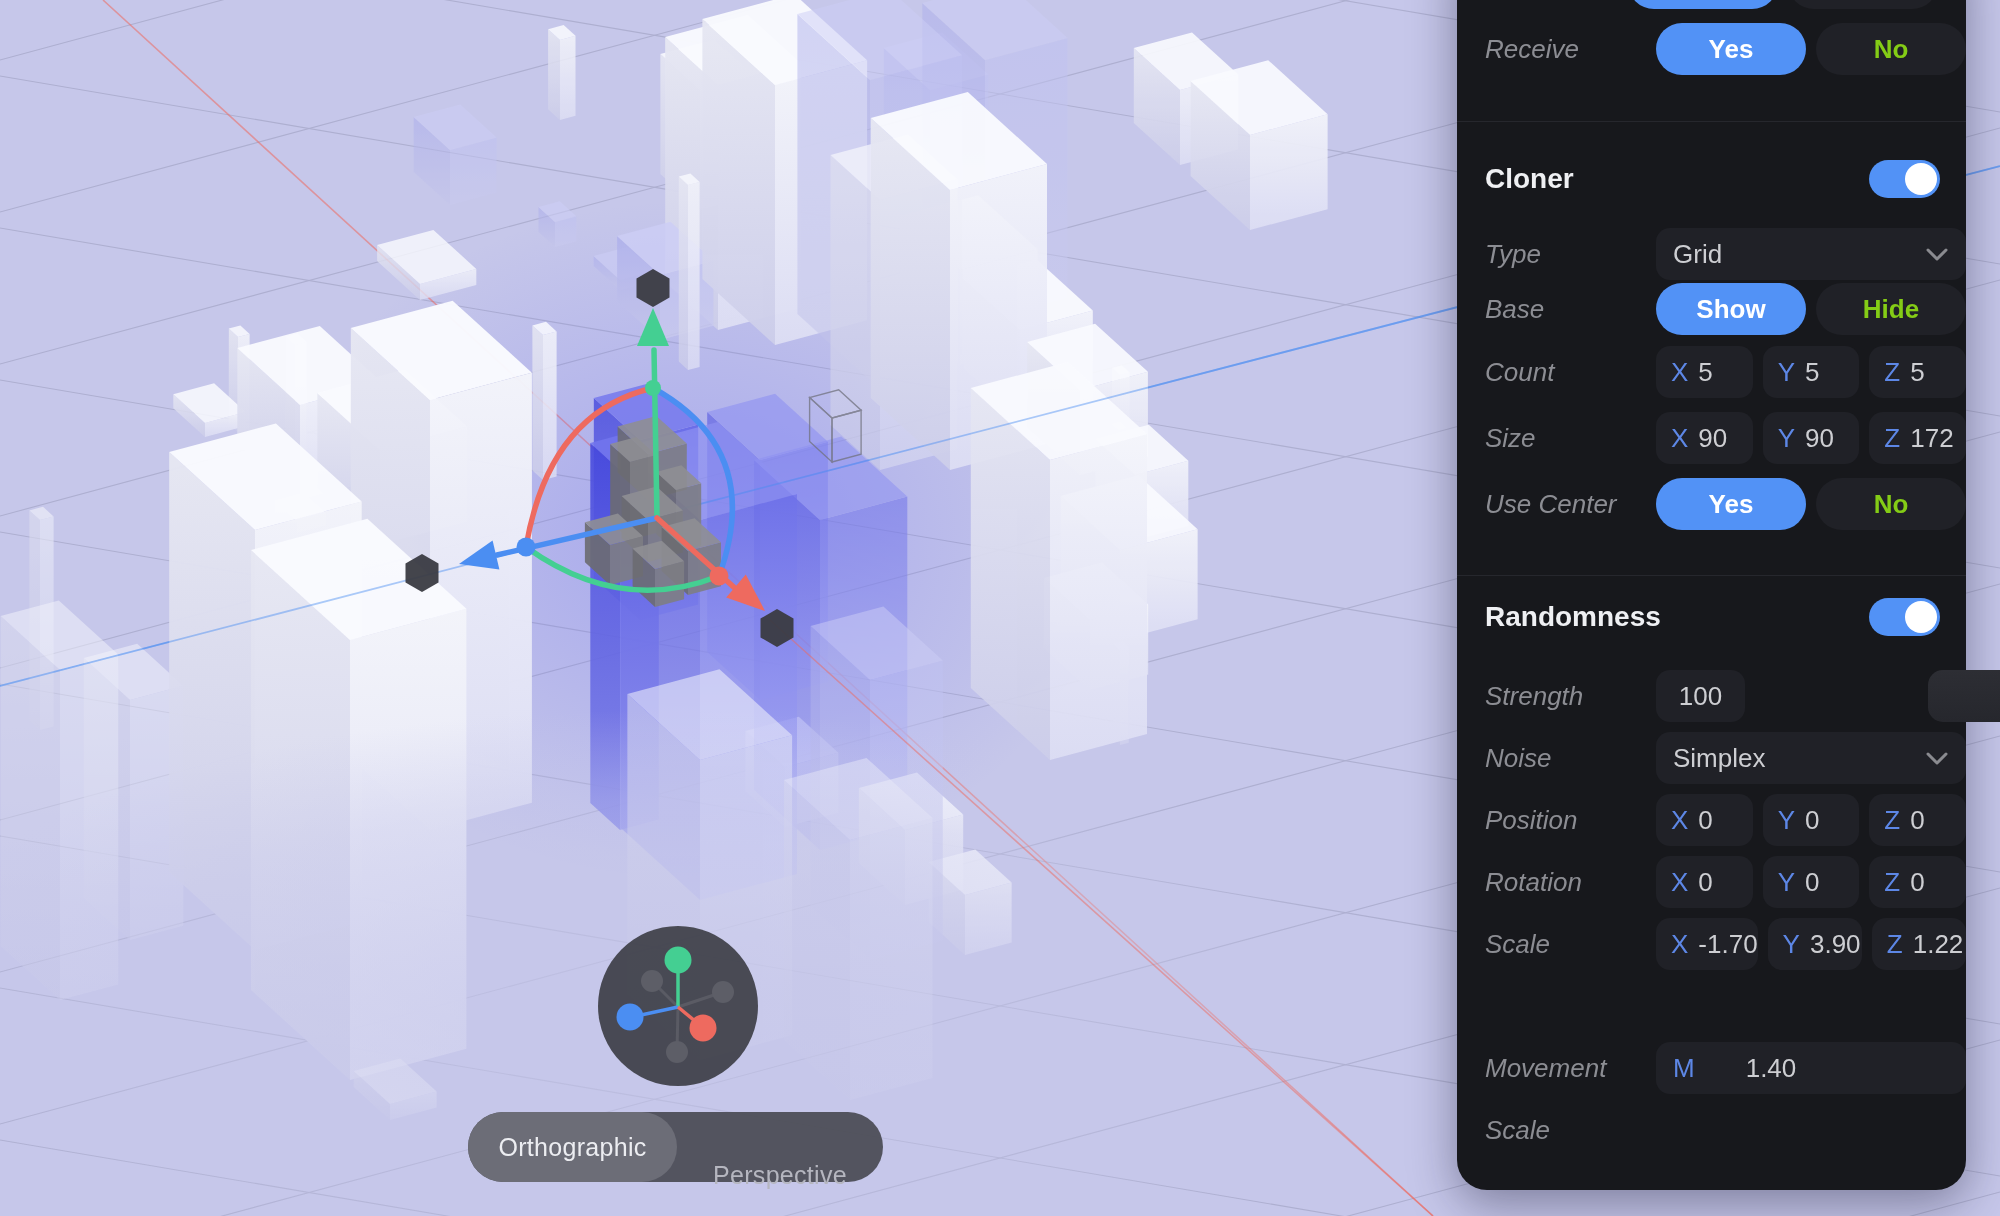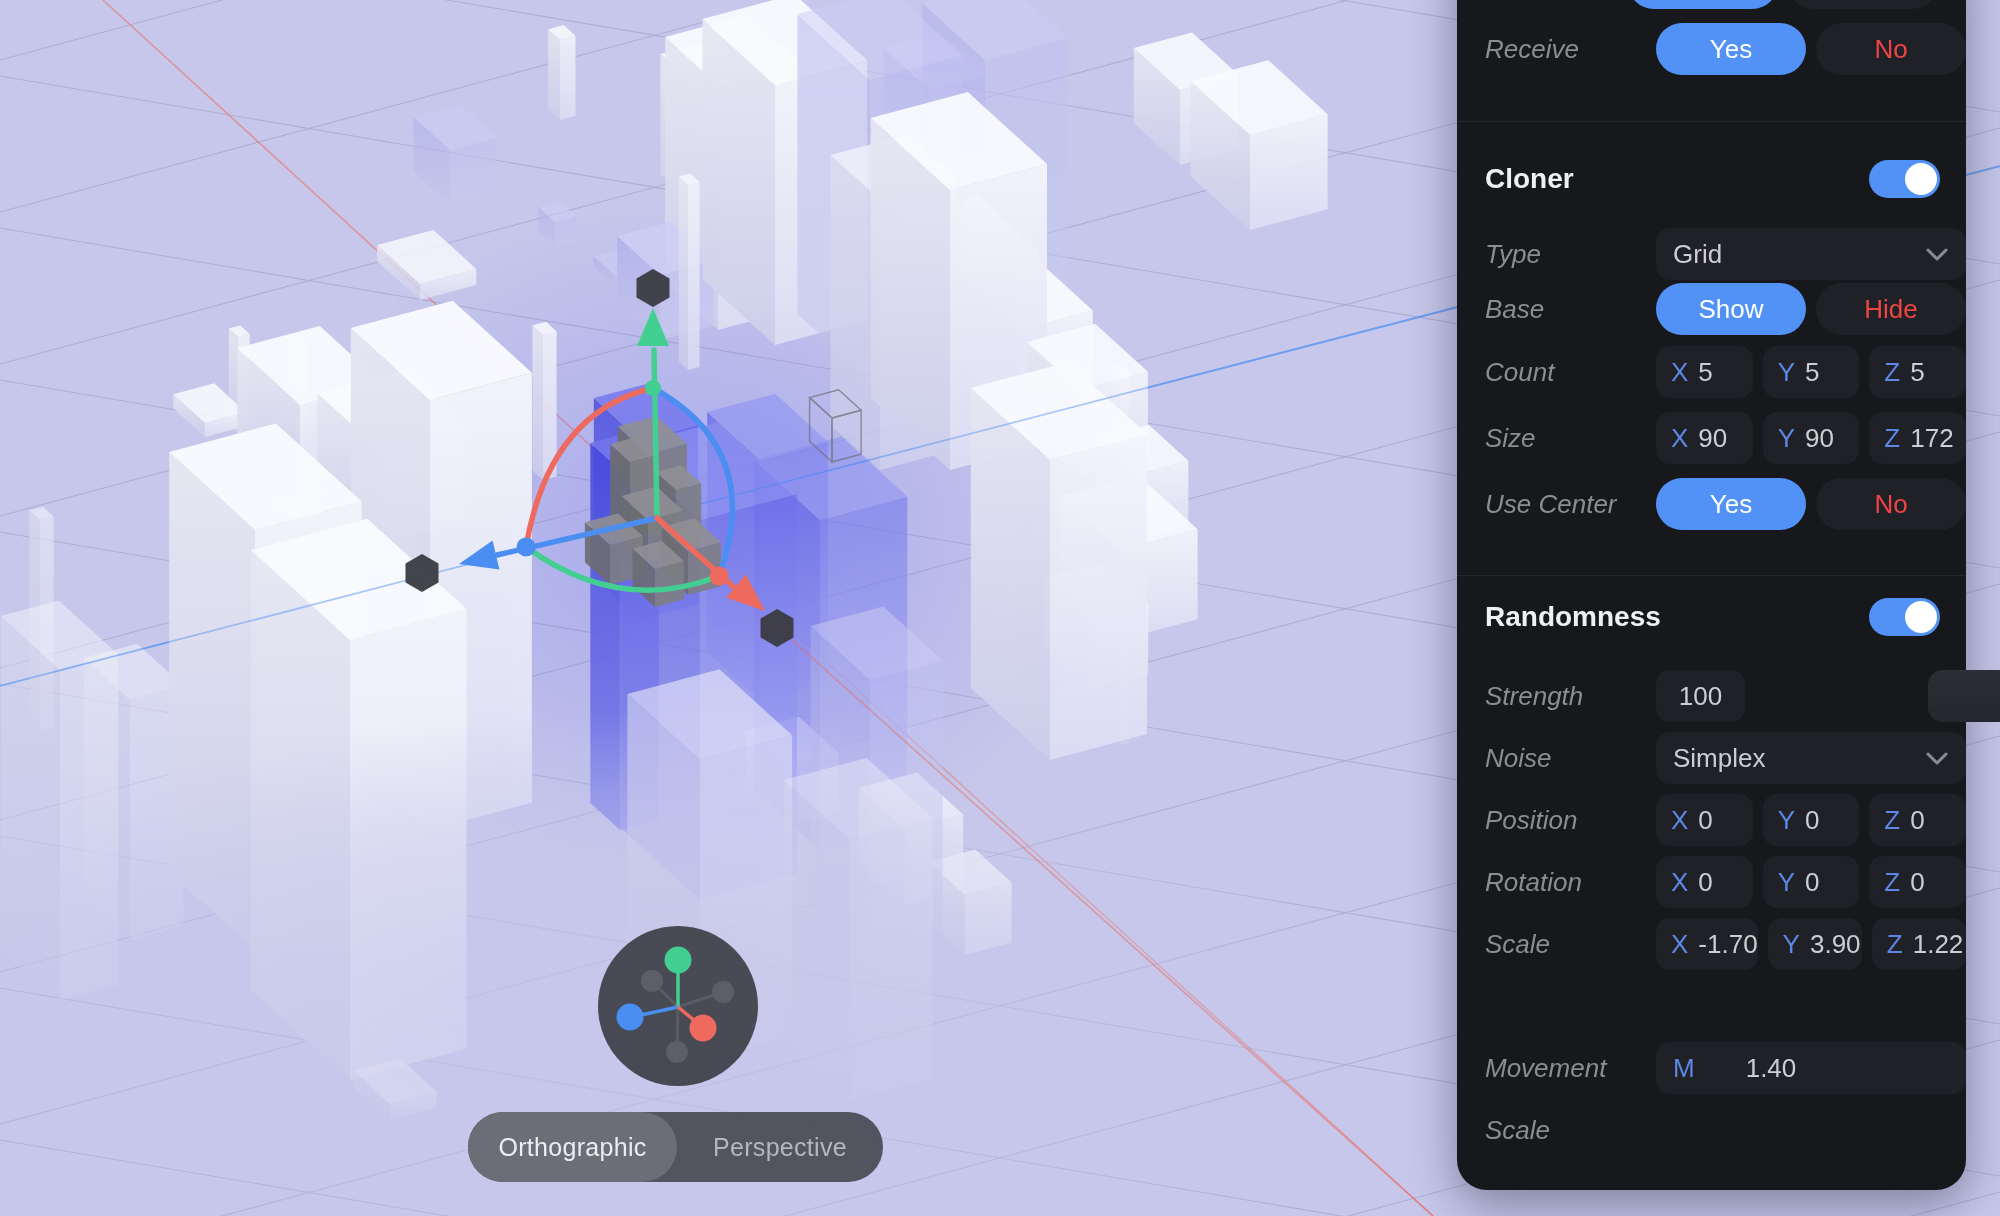--- a/index.html
+++ b/index.html
@@ -12,35 +12,35 @@
   .orient{position:absolute;left:598px;top:926px;width:160px;height:160px;}
 
   
   .campill{position:absolute;left:468px;top:1112px;width:415px;height:70px;border-radius:35px;
            background:rgba(74,75,84,0.93);display:flex;align-items:center;}
   .campill .seg{position:absolute;left:0;top:0;width:209px;height:70px;border-radius:35px;
                 background:#6c6d77;}
   .campill .opt{position:absolute;top:0;height:70px;display:flex;align-items:center;justify-content:center;
                 font-size:25px;letter-spacing:0.3px;}
   .campill .opt.o1{left:0;width:209px;color:#ecedf1;z-index:2;}
-  .campill .opt.o2{left:209px;width:206px;color:#b5b6bf;z-index:2;}
+  .campill .opt.o2{left:209px;width:206px;color:#b5b6bf;z-index:2;margin-top:28px;}
 
   
   .panel{position:absolute;left:1457px;top:-62px;width:509px;height:1252px;background:#17181c;
          border-radius:30px;box-shadow:0 14px 48px rgba(18,18,40,.4);
          --accent:#5292f6;--field:#202127;--label:#8c8d93;--value:#cdced2;--axis:#5d87e6;}
   .row{position:absolute;left:28px;width:453px;height:52px;display:flex;align-items:center;}
   .lbl{width:143px;flex:0 0 143px;font-size:26px;color:var(--label);font-style:italic;}
   .ctrl{position:absolute;left:171px;top:0;width:310px;height:52px;}
   .divider{position:absolute;left:0;width:509px;height:1px;background:#26272d;}
   .sect{position:absolute;left:28px;height:38px;display:flex;align-items:center;
         font-size:28px;font-weight:700;color:#eff0f3;}
   
-  .segmented{display:flex;gap:10px;}
-  .segbtn{flex:1;height:52px;border-radius:26px;background:var(--field);color:#ef4444;
+  .segmented{display:flex;gap:10px;font-weight:bold;}
+  .segbtn{flex:1;height:52px;border-radius:26px;background:var(--field);color:#84cc16;
           display:flex;align-items:center;justify-content:center;font-size:26px;}
   .segbtn.sel{background:var(--accent);color:#ffffff;}
   
   .triple{display:flex;gap:10px;}
   .nfield{flex:1;height:52px;border-radius:14px;background:var(--field);display:flex;
           align-items:center;padding-left:15px;box-sizing:border-box;font-size:26px;}
   .nfield .ax{color:var(--axis);margin-right:10px;}
   .nfield .val{color:var(--value);}
   
   .dd{height:52px;border-radius:14px;background:var(--field);display:flex;align-items:center;

